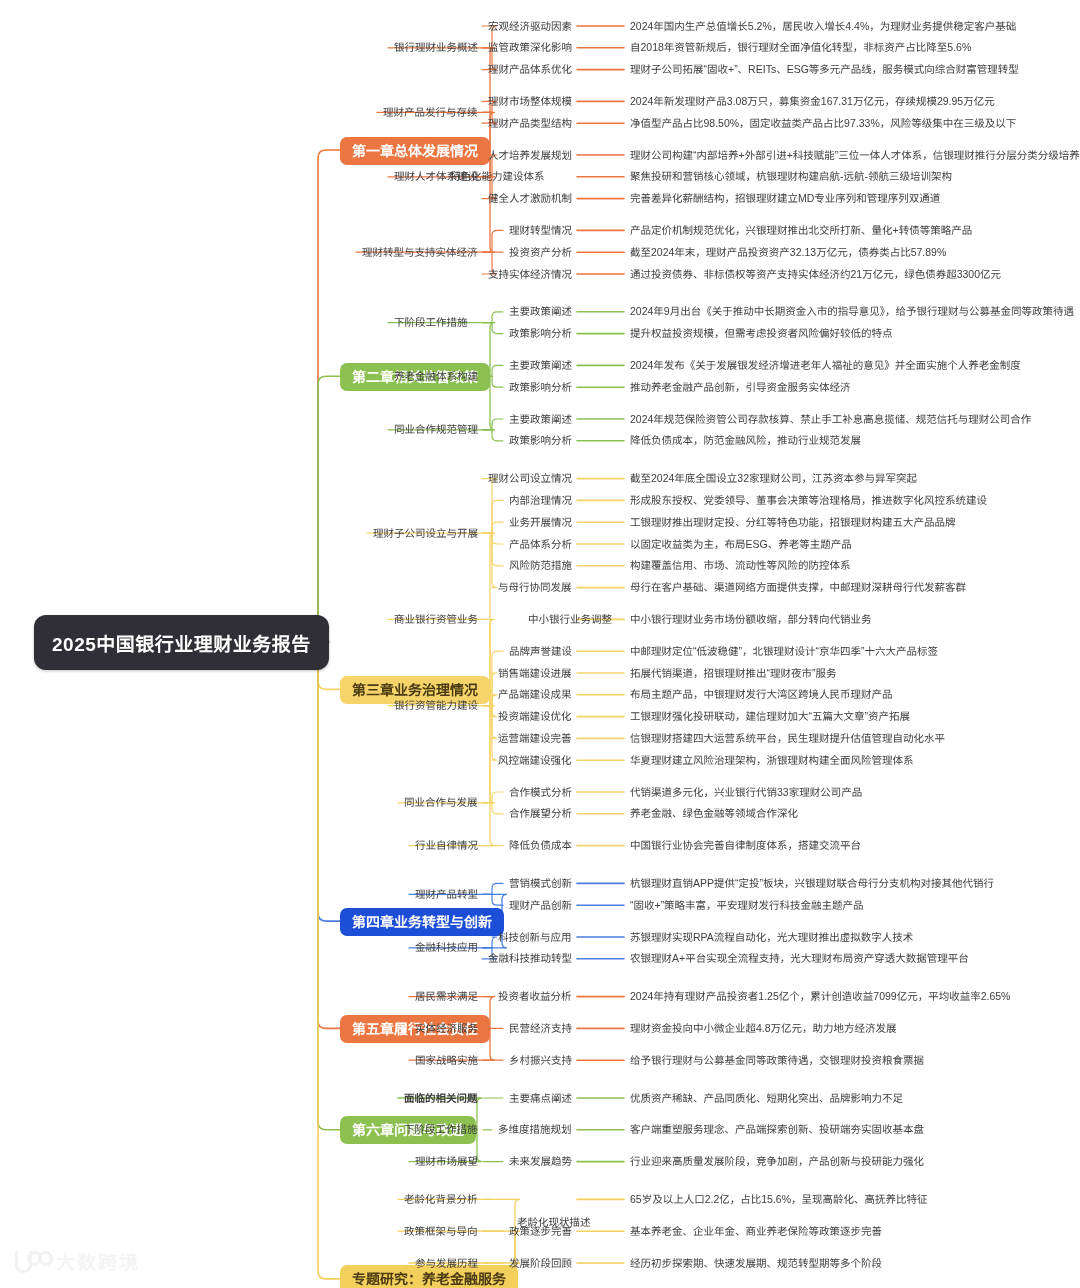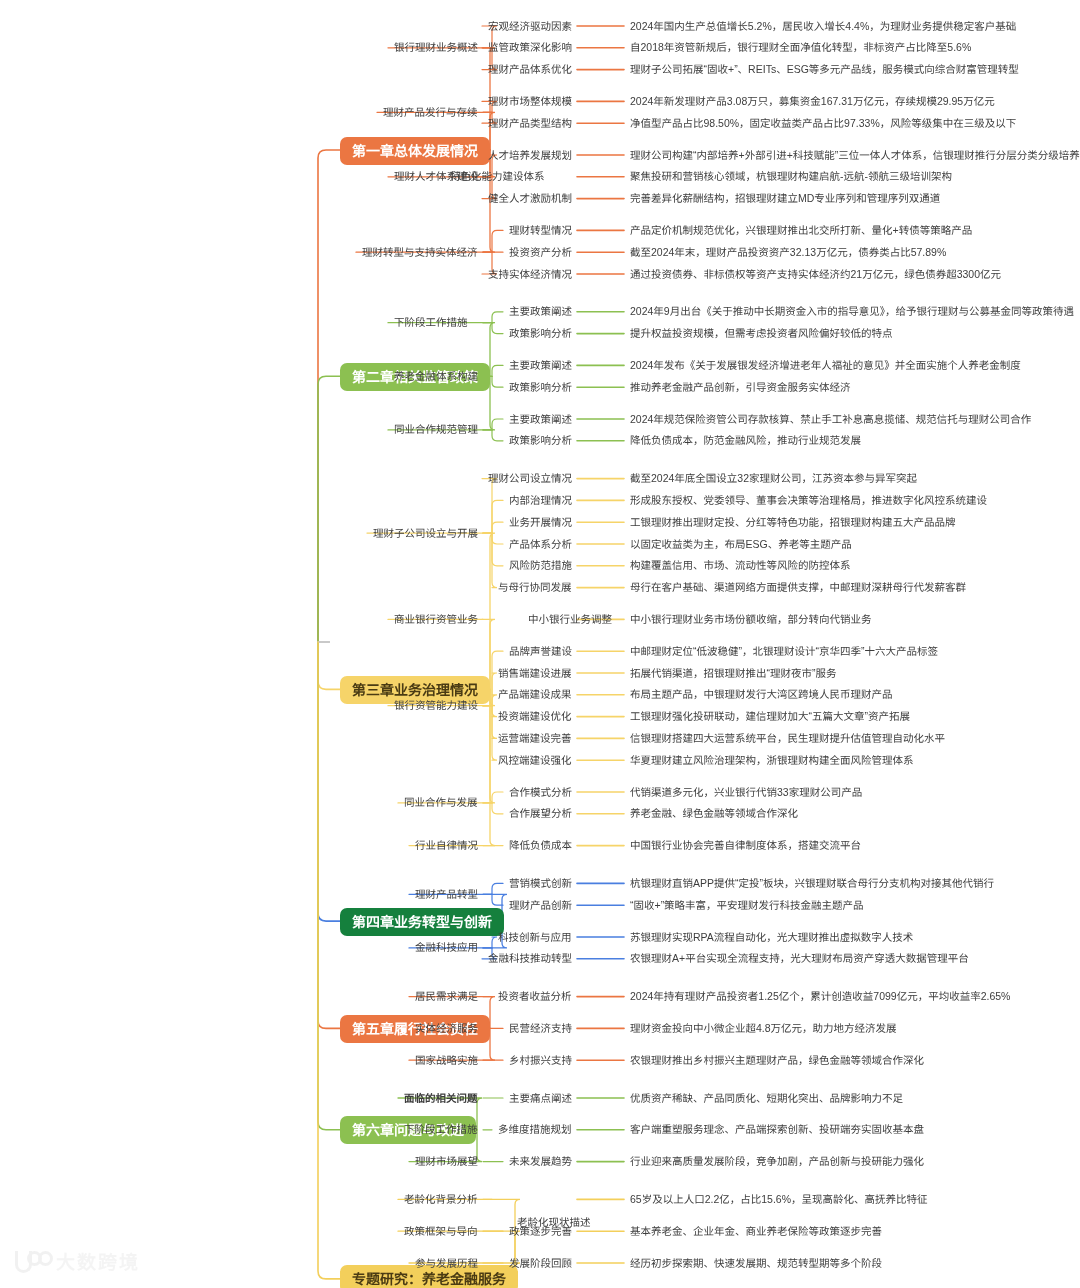--- a/index.html
+++ b/index.html
@@ -36,21 +36,21 @@
     font-weight:bold;
     color:#ffffff;
     padding:7px 12px;
     white-space:nowrap;
     text-align:right;
     line-height:1;
   }
   .l1.c-orange{background:#eb7642;}
   .l1.c-green {background:#8cc051;}
   .l1.c-yellow{background:#f6d469;color:#4a3b13;}
-  .l1.c-blue  {background:#15803d;}
+  .l1.c-blue  {background:#1d4ed8;}
   .l1.c-gold  {background:#f3cf5b;color:#4a3b13;}
 
   
   .node{
     position:absolute;
     white-space:nowrap;
     line-height:1;
     color:#3d3d3d;
   }
   .l2{font-size:10.5px;}
@@ -275,20 +275,21 @@
       <path d="M506,1278.8999999999987 L515,1278.8999999999987 " stroke="#f3cf5b" fill="none" stroke-width="1.3" stroke-linecap="round"></path>
       <path d="M515,1278.8999999999987 L515,1321.5999999999988 Q515,1326.5999999999988 520,1326.5999999999988 L398,1326.5999999999988" stroke="#f3cf5b" fill="none" stroke-width="1.3" stroke-linecap="round"></path>
       <path d="M483,1326.5999999999988 L503,1326.5999999999988" stroke="#f3cf5b" fill="none" stroke-width="1.2" stroke-linecap="round"></path>
       <path d="M577,1326.5999999999988 L624,1326.5999999999988" stroke="#f3cf5b" fill="none" stroke-width="1.6" stroke-linecap="round"></path>
       <path d="M506,1278.8999999999987 L515,1278.8999999999987 " stroke="#f3cf5b" fill="none" stroke-width="1.3" stroke-linecap="round"></path>
       <path d="M515,1278.8999999999987 L515,1353.3999999999987 Q515,1358.3999999999987 520,1358.3999999999987 L409,1358.3999999999987" stroke="#f3cf5b" fill="none" stroke-width="1.3" stroke-linecap="round"></path>
       <path d="M483,1358.3999999999987 L503,1358.3999999999987" stroke="#f3cf5b" fill="none" stroke-width="1.2" stroke-linecap="round"></path>
       <path d="M577,1358.3999999999987 L624,1358.3999999999987" stroke="#f3cf5b" fill="none" stroke-width="1.6" stroke-linecap="round"></path>
     </svg>
 
+  <div class="root-node" id="root-node" style="left: 34px; top: 614.5px;">2025中国银行业理财业务报告</div>
 
   <div id="nodes-layer">
       <div class="l1 c-orange" style="left: 340px; top: 136.5px;">第一章总体发展情况</div>
       <div class="node l2" style="top: 42.3px; left: 394px;">银行理财业务概述</div>
       <div class="node l3" style="top: 20.5px; left: 488px;">宏观经济驱动因素</div>
       <div class="node l4" style="top: 20.5px; left: 630px;">2024年国内生产总值增长5.2%，居民收入增长4.4%，为理财业务提供稳定客户基础</div>
       <div class="node l3" style="top: 42.3px; left: 488px;">监管政策深化影响</div>
       <div class="node l4" style="top: 42.3px; left: 630px;">自2018年资管新规后，银行理财全面净值化转型，非标资产占比降至5.6%</div>
       <div class="node l3" style="top: 64.1px; left: 488px;">理财产品体系优化</div>
       <div class="node l4" style="top: 64.1px; left: 630px;">理财子公司拓展“固收+”、REITs、ESG等多元产品线，服务模式向综合财富管理转型</div>
@@ -378,21 +379,21 @@
       <div class="node l4" style="top: 953.3px; left: 630px;">农银理财A+平台实现全流程支持，光大理财布局资产穿透大数据管理平台</div>
       <div class="l1 c-orange" style="left: 340px; top: 1014.9px;">第五章履行社会责任</div>
       <div class="node l2" style="top: 991.1px; left: 415px;">居民需求满足</div>
       <div class="node l3" style="top: 991.1px; left: 498px;">投资者收益分析</div>
       <div class="node l4" style="top: 991.1px; left: 630px;">2024年持有理财产品投资者1.25亿个，累计创造收益7099亿元，平均收益率2.65%</div>
       <div class="node l2" style="top: 1022.9px; left: 415px;">实体经济服务</div>
       <div class="node l3" style="top: 1022.9px; left: 509px;">民营经济支持</div>
       <div class="node l4" style="top: 1022.9px; left: 630px;">理财资金投向中小微企业超4.8万亿元，助力地方经济发展</div>
       <div class="node l2" style="top: 1054.7px; left: 415px;">国家战略实施</div>
       <div class="node l3" style="top: 1054.7px; left: 509px;">乡村振兴支持</div>
-      <div class="node l4" style="top: 1054.7px; left: 630px;">农银理财推出乡村振兴主题理财产品，绿色金融等领域合作深化</div>
+      <div class="node l4" style="top: 1054.7px; left: 630px;">给予银行理财与公募基金同等政策待遇，交银理财投资粮食票据</div>
       <div class="l1 c-green" style="left: 340px; top: 1116.3px;">第六章问题与改进</div>
       <div class="node l2" style="top: 1092.5px; left: 404px; font-weight: bold;">面临的相关问题</div>
       <div class="node l3" style="top: 1092.5px; left: 509px;">主要痛点阐述</div>
       <div class="node l4" style="top: 1092.5px; left: 630px;">优质资产稀缺、产品同质化、短期化突出、品牌影响力不足</div>
       <div class="node l2" style="top: 1124.3px; left: 404px;">下阶段工作措施</div>
       <div class="node l3" style="top: 1124.3px; left: 498px;">多维度措施规划</div>
       <div class="node l4" style="top: 1124.3px; left: 630px;">客户端重塑服务理念、产品端探索创新、投研端夯实固收基本盘</div>
       <div class="node l2" style="top: 1156.1px; left: 415px;">理财市场展望</div>
       <div class="node l3" style="top: 1156.1px; left: 509px;">未来发展趋势</div>
       <div class="node l4" style="top: 1156.1px; left: 630px;">行业迎来高质量发展阶段，竞争加剧，产品创新与投研能力强化</div>

